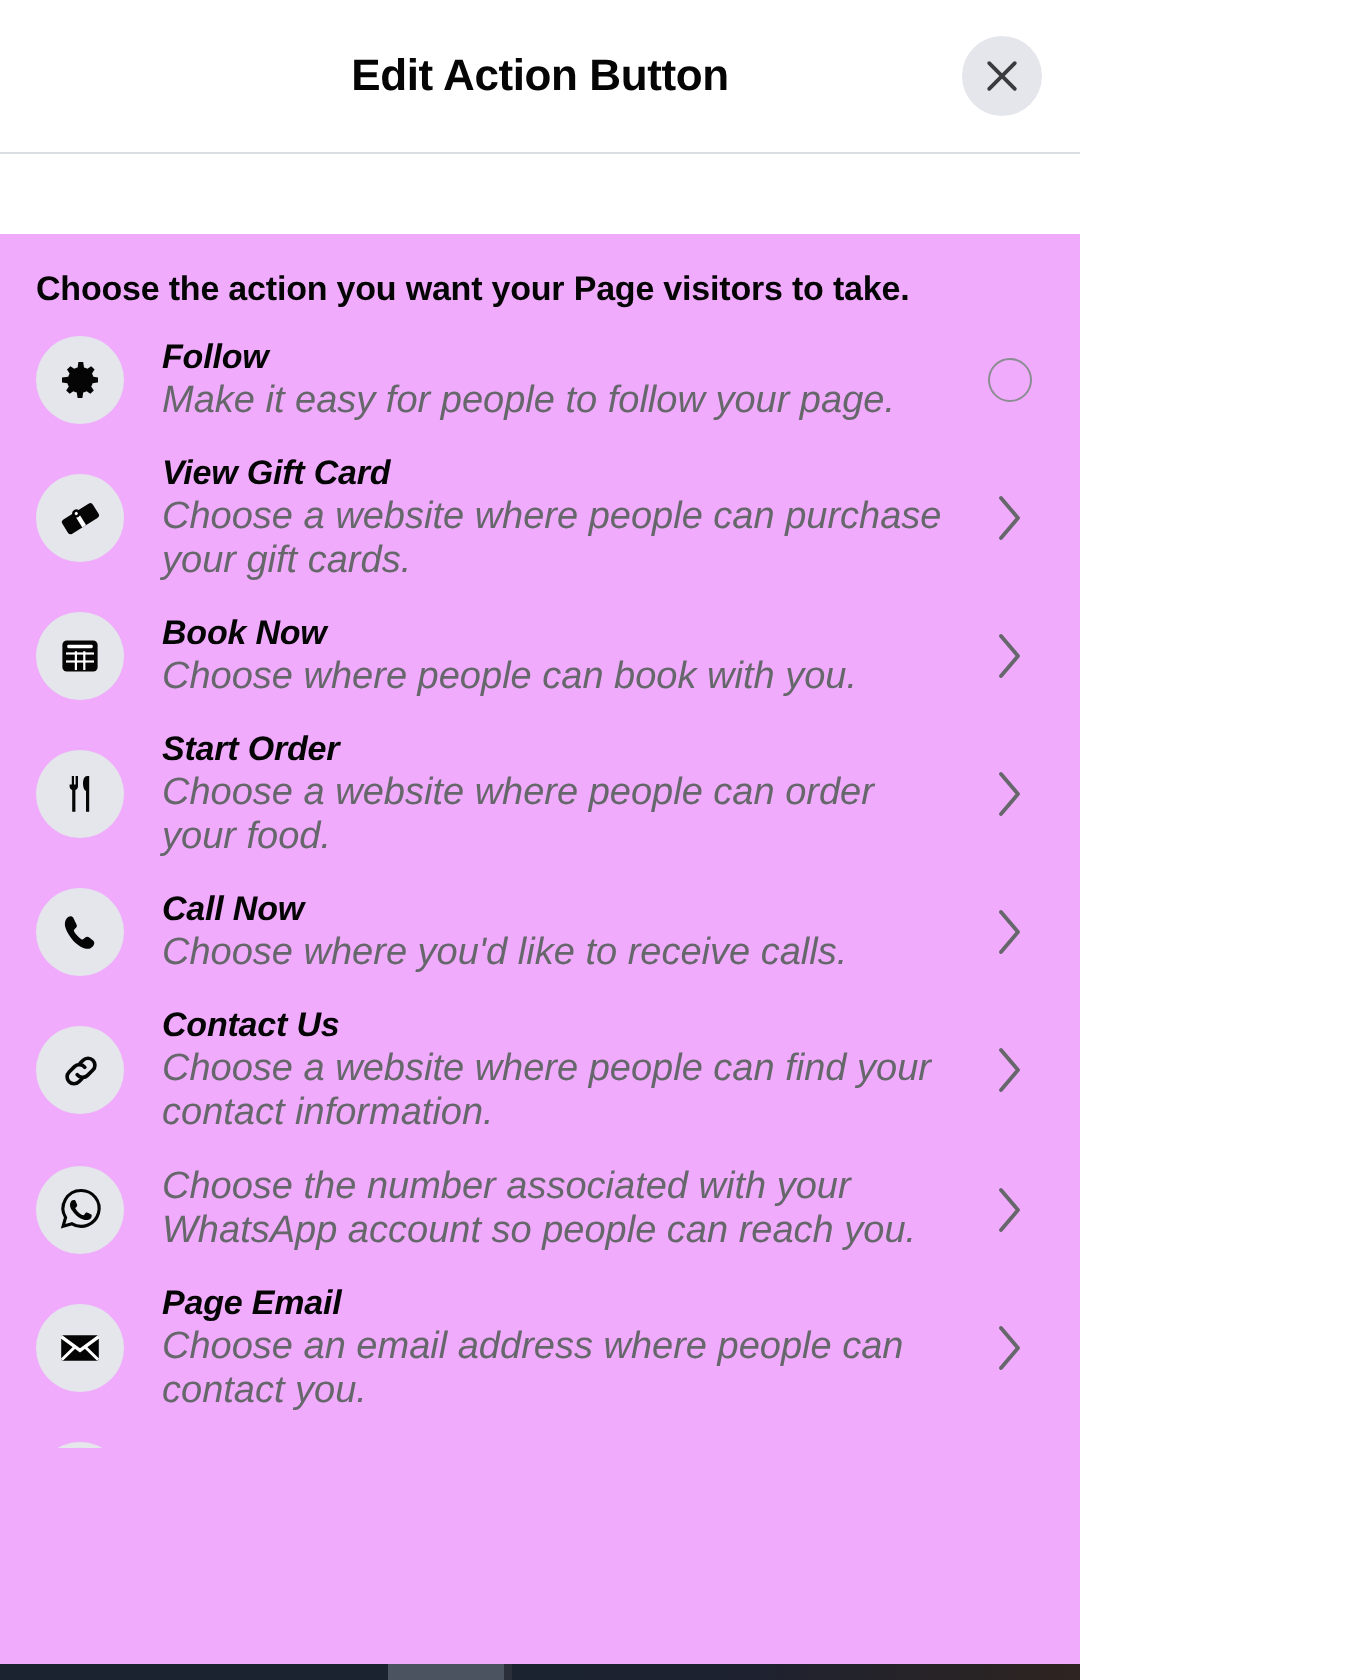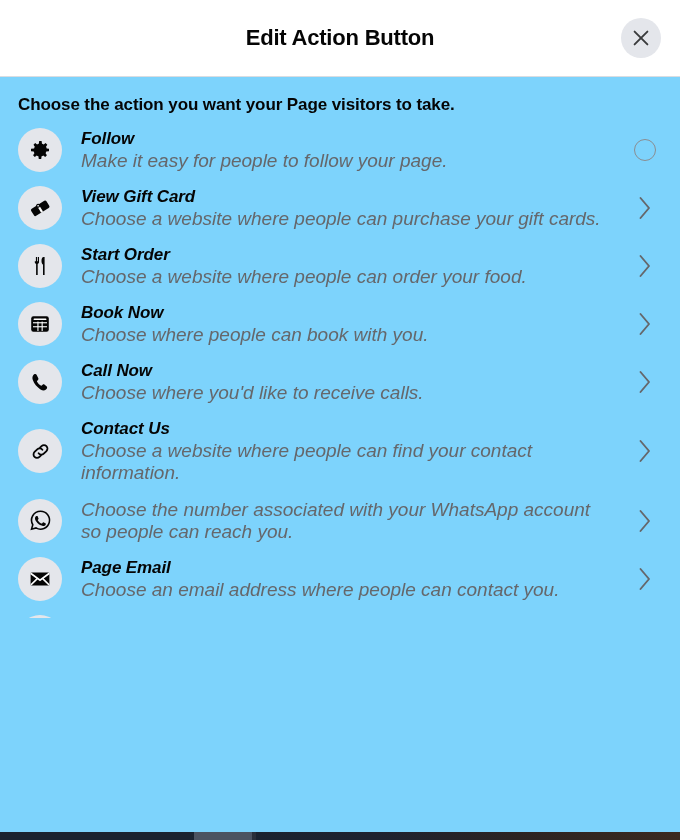--- a/index.html
+++ b/index.html
@@ -11,26 +11,27 @@
     width: 680px;
     height: 840px;
     overflow: hidden;
     font-family: "Liberation Sans", sans-serif;
     color: #050505;
     -webkit-font-smoothing: antialiased;
   }
 
   .dialog {
     position: relative;
-    width: 680px;
+    width: 540px;
     height: 840px;
     background: #ffffff;
     display: flex;
     flex-direction: column;
     overflow: hidden;
+    gap: 40px;
   }
 
   
   .header {
     position: relative;
     height: 77px;
     min-height: 77px;
     border-bottom: 1px solid #dadde1;
     display: flex;
     align-items: center;
@@ -60,21 +61,21 @@
     cursor: pointer;
     border: none;
     padding: 0;
   }
   .close-button svg { display: block; }
 
   
   .body {
     flex: 1;
     overflow: hidden;
-    background: #7dd3fc;
+    background: #f0abfc;
     position: relative;
   }
   .subtitle {
     font-size: 17px;
     font-weight: bold;
     color: #050505;
     padding: 18px 18px 6px 18px;
     letter-spacing: -0.1px;
   }
 
@@ -223,38 +224,20 @@
         <div class="trail chevron">
           <svg width="16" height="26" viewBox="0 0 16 26">
               <path d="M3.5 3 L12 13 L3.5 23" fill="none" stroke="#65676b" stroke-width="1.9" stroke-linecap="round" stroke-linejoin="round"></path>
             </svg>
         </div>
       </div>
 
       <div class="option-row">
         <div class="icon-badge">
           <svg width="24" height="24" viewBox="0 0 24 24">
-            <path fill="#050505" d="M7.2 3v5.1c0 .9.5 1.6 1.3 1.9v10.9h1.6V10c.8-.3 1.3-1 1.3-1.9V3h-1.2v4.3H9.4V3H8.3v4.3H7.2z" transform="translate(-0.4 0)"></path>
-            <path fill="#050505" d="M15.6 3c-1.3 0-2.1 1.5-2.1 3.9 0 1.9.6 3.2 1.5 3.6v10.4h1.6V3h-1z"></path>
-          </svg>
-        </div>
-        <div class="option-text">
-          <div class="option-title">Start Order</div>
-          <div class="option-desc">Choose a website where people can order your food.</div>
-        </div>
-        <div class="trail chevron">
-          <svg width="16" height="26" viewBox="0 0 16 26">
-              <path d="M3.5 3 L12 13 L3.5 23" fill="none" stroke="#65676b" stroke-width="1.9" stroke-linecap="round" stroke-linejoin="round"></path>
-            </svg>
-        </div>
-      </div>
-
-      <div class="option-row">
-        <div class="icon-badge">
-          <svg width="24" height="24" viewBox="0 0 24 24">
             <rect x="3.2" y="4.2" width="17.6" height="15.6" rx="2.2" fill="#050505"></rect>
             <rect x="5.6" y="6.4" width="12.8" height="1.7" rx="0.7" fill="#ffffff"></rect>
             <rect x="5.0" y="10.2" width="14" height="1.1" fill="#ffffff"></rect>
             <rect x="5.0" y="14.2" width="14" height="1.1" fill="#ffffff"></rect>
             <rect x="9.4" y="9.6" width="1.1" height="9.4" fill="#ffffff"></rect>
             <rect x="13.6" y="9.6" width="1.1" height="9.4" fill="#ffffff"></rect>
           </svg>
         </div>
         <div class="option-text">
           <div class="option-title">Book Now</div>
@@ -262,20 +245,38 @@
         </div>
         <div class="trail chevron">
           <svg width="16" height="26" viewBox="0 0 16 26">
               <path d="M3.5 3 L12 13 L3.5 23" fill="none" stroke="#65676b" stroke-width="1.9" stroke-linecap="round" stroke-linejoin="round"></path>
             </svg>
         </div>
       </div>
 
       <div class="option-row">
         <div class="icon-badge">
+          <svg width="24" height="24" viewBox="0 0 24 24">
+            <path fill="#050505" d="M7.2 3v5.1c0 .9.5 1.6 1.3 1.9v10.9h1.6V10c.8-.3 1.3-1 1.3-1.9V3h-1.2v4.3H9.4V3H8.3v4.3H7.2z" transform="translate(-0.4 0)"></path>
+            <path fill="#050505" d="M15.6 3c-1.3 0-2.1 1.5-2.1 3.9 0 1.9.6 3.2 1.5 3.6v10.4h1.6V3h-1z"></path>
+          </svg>
+        </div>
+        <div class="option-text">
+          <div class="option-title">Start Order</div>
+          <div class="option-desc">Choose a website where people can order your food.</div>
+        </div>
+        <div class="trail chevron">
+          <svg width="16" height="26" viewBox="0 0 16 26">
+              <path d="M3.5 3 L12 13 L3.5 23" fill="none" stroke="#65676b" stroke-width="1.9" stroke-linecap="round" stroke-linejoin="round"></path>
+            </svg>
+        </div>
+      </div>
+
+      <div class="option-row">
+        <div class="icon-badge">
           <svg width="23" height="23" viewBox="0 0 24 24">
             <path fill="#050505" d="M6.6 3.2c-.9 0-1.7.5-2.2 1.3C3.5 5.9 3.3 7.6 4 9.5c1.3 3.7 4.3 7.5 7.6 9.5 2 1.2 4.1 1.6 5.4.9 1-.5 1.7-1.4 1.9-2.4.1-.6-.1-1.2-.6-1.6l-2-1.6c-.6-.5-1.5-.5-2.1 0l-.9.8c-.3.3-.8.3-1.1.1-1.4-.9-2.9-2.5-3.8-4-.2-.4-.1-.8.2-1.1l.8-.8c.5-.5.6-1.3.2-1.9L7.9 3.9c-.3-.4-.8-.7-1.3-.7z"></path>
           </svg>
         </div>
         <div class="option-text">
           <div class="option-title">Call Now</div>
           <div class="option-desc">Choose where you'd like to receive calls.</div>
         </div>
         <div class="trail chevron">
           <svg width="16" height="26" viewBox="0 0 16 26">

